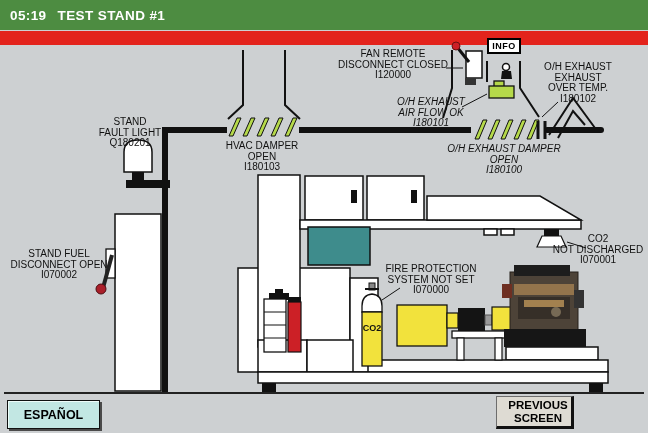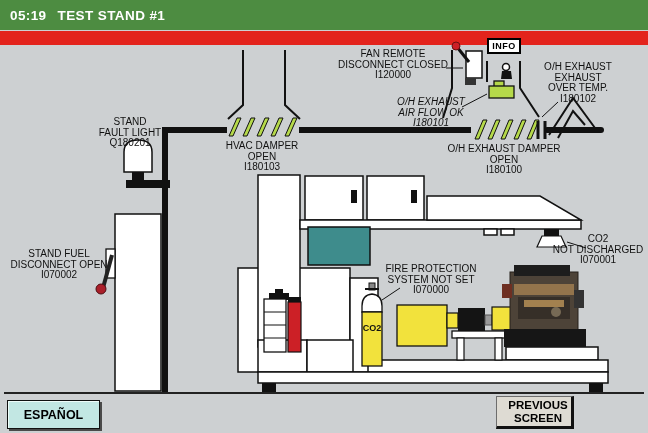--- a/index.html
+++ b/index.html
@@ -203,21 +203,21 @@
   <div class="hmi-label" style="left:130px;top:102px;margin-top:15px;">
     <div>STAND</div>
     <div>FAULT LIGHT</div>
     <div>Q180201</div>
   </div>
   <div class="hmi-label" style="left:262px;top:141px;">
     <div>HVAC DAMPER</div>
     <div>OPEN</div>
     <div>I180103</div>
   </div>
-  <div class="hmi-label" style="left:504px;top:144px;">
+  <div class="hmi-label" style="left:504px;top:144px;font-style:italic;">
     <div>O/H EXHAUST DAMPER</div>
     <div>OPEN</div>
     <div>I180100</div>
   </div>
   <div class="hmi-label" style="left:59px;top:249px;">
     <div>STAND FUEL</div>
     <div>DISCONNECT OPEN</div>
     <div>I070002</div>
   </div>
   <div class="hmi-label" style="left:431px;top:264px;">

